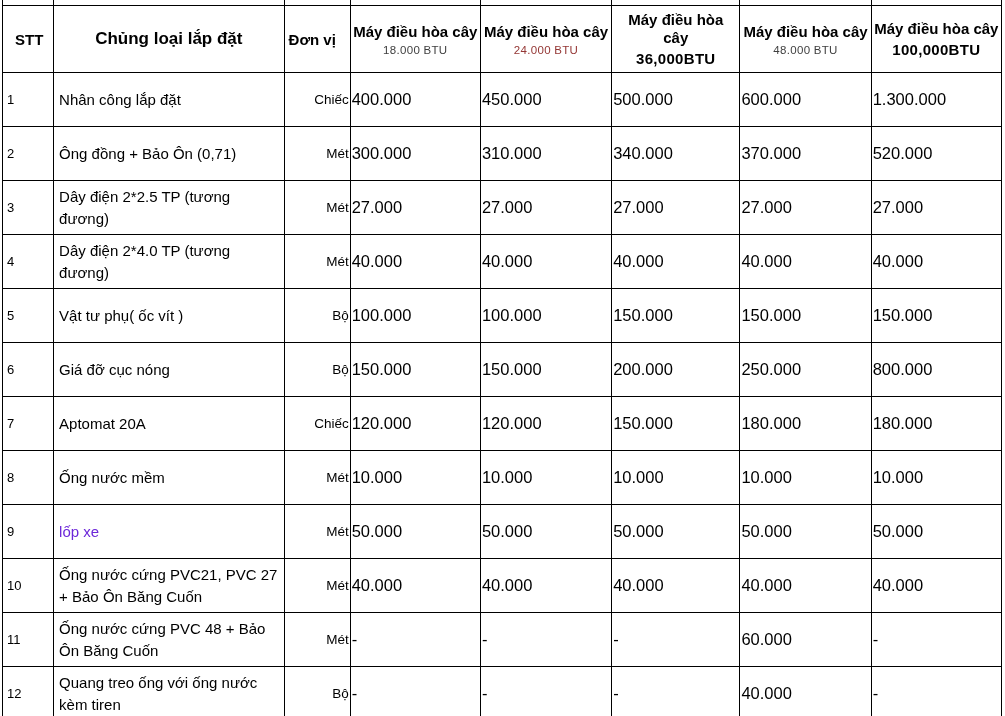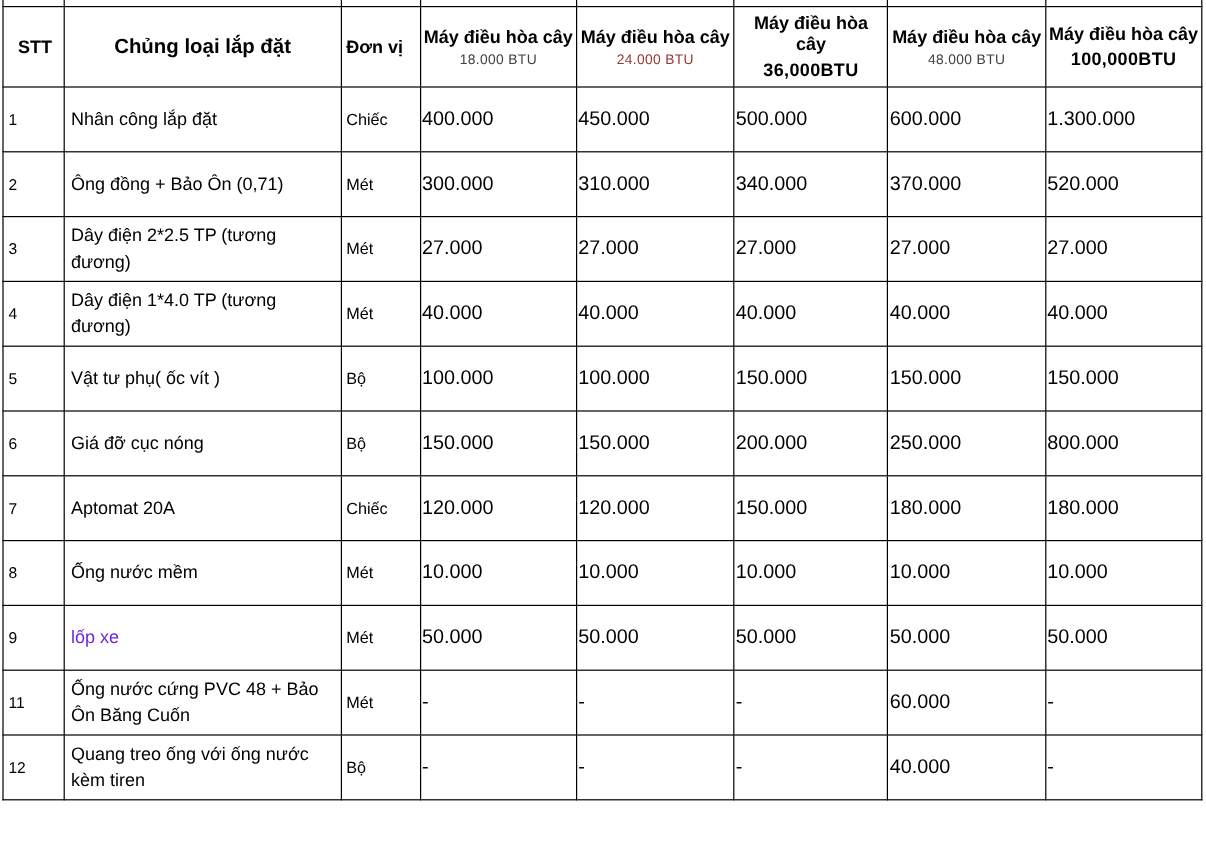--- a/index.html
+++ b/index.html
@@ -35,21 +35,21 @@
   .h-machine .l1 { font-size: 15px; font-weight: bold; line-height: 1.2; }
   .h-machine .l2 { margin-top: 3px; letter-spacing: 0.3px; }
   .l2.sub-gray { font-size: 11.5px; font-weight: normal; color: #3f3f3f; }
   .l2.sub-red  { font-size: 11.5px; font-weight: normal; color: #943634; }
   .l2.sub-bold { font-size: 15px; font-weight: bold; color: #000; }
 
   tbody td { height: 51px; }
   td.c-stt { text-align: left; padding-left: 4px; font-size: 13px; }
   td.c-cat { text-align: left; padding-left: 5px; padding-right: 4px; font-size: 15px; line-height: 1.45; }
   td.c-cat.dark-red { color: #6d28d9; }
-  td.c-unit { text-align: left; padding-left: 4px; font-size: 13.5px; }
+  td.c-unit { text-align: right; padding-left: 4px; font-size: 13.5px; }
   td.c-val { text-align: left; font-size: 16.5px; }
 
   col.w-stt { width: 51px; }
   col.w-cat { width: 230px; }
   col.w-unit { width: 66px; }
   col.w-m0 { width: 130px; }
   col.w-m1 { width: 131px; }
   col.w-m2 { width: 128px; }
   col.w-m3 { width: 131px; }
   col.w-m4 { width: 130px; }
@@ -132,21 +132,21 @@
           <td class="c-cat">Dây điện 2*2.5 TP (tương đương)</td>
           <td class="c-unit">Mét</td>
           <td class="c-val">27.000</td>
           <td class="c-val">27.000</td>
           <td class="c-val">27.000</td>
           <td class="c-val">27.000</td>
           <td class="c-val">27.000</td>
         </tr>
         <tr>
           <td class="c-stt">4</td>
-          <td class="c-cat">Dây điện 1*4.0 TP (tương đương)</td>
+          <td class="c-cat">Dây điện 2*4.0 TP (tương đương)</td>
           <td class="c-unit">Mét</td>
           <td class="c-val">40.000</td>
           <td class="c-val">40.000</td>
           <td class="c-val">40.000</td>
           <td class="c-val">40.000</td>
           <td class="c-val">40.000</td>
         </tr>
         <tr>
           <td class="c-stt">5</td>
           <td class="c-cat">Vật tư phụ( ốc vít )</td>
@@ -191,20 +191,30 @@
           <td class="c-stt">9</td>
           <td class="c-cat dark-red">lốp xe</td>
           <td class="c-unit">Mét</td>
           <td class="c-val">50.000</td>
           <td class="c-val">50.000</td>
           <td class="c-val">50.000</td>
           <td class="c-val">50.000</td>
           <td class="c-val">50.000</td>
         </tr>
         <tr>
+          <td class="c-stt">10</td>
+          <td class="c-cat">Ống nước cứng PVC21, PVC 27 + Bảo Ôn Băng Cuốn</td>
+          <td class="c-unit">Mét</td>
+          <td class="c-val">40.000</td>
+          <td class="c-val">40.000</td>
+          <td class="c-val">40.000</td>
+          <td class="c-val">40.000</td>
+          <td class="c-val">40.000</td>
+        </tr>
+        <tr>
           <td class="c-stt">11</td>
           <td class="c-cat">Ống nước cứng PVC 48 + Bảo Ôn Băng Cuốn</td>
           <td class="c-unit">Mét</td>
           <td class="c-val">-</td>
           <td class="c-val">-</td>
           <td class="c-val">-</td>
           <td class="c-val">60.000</td>
           <td class="c-val">-</td>
         </tr>
         <tr>

